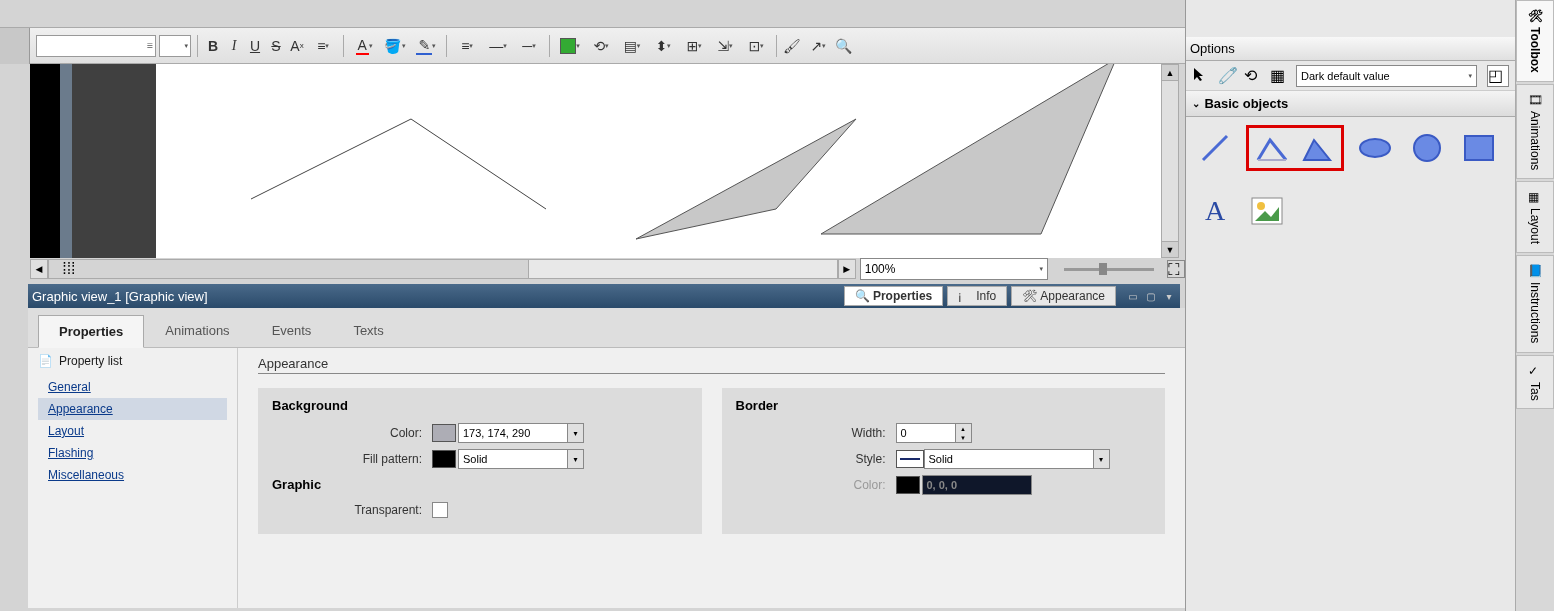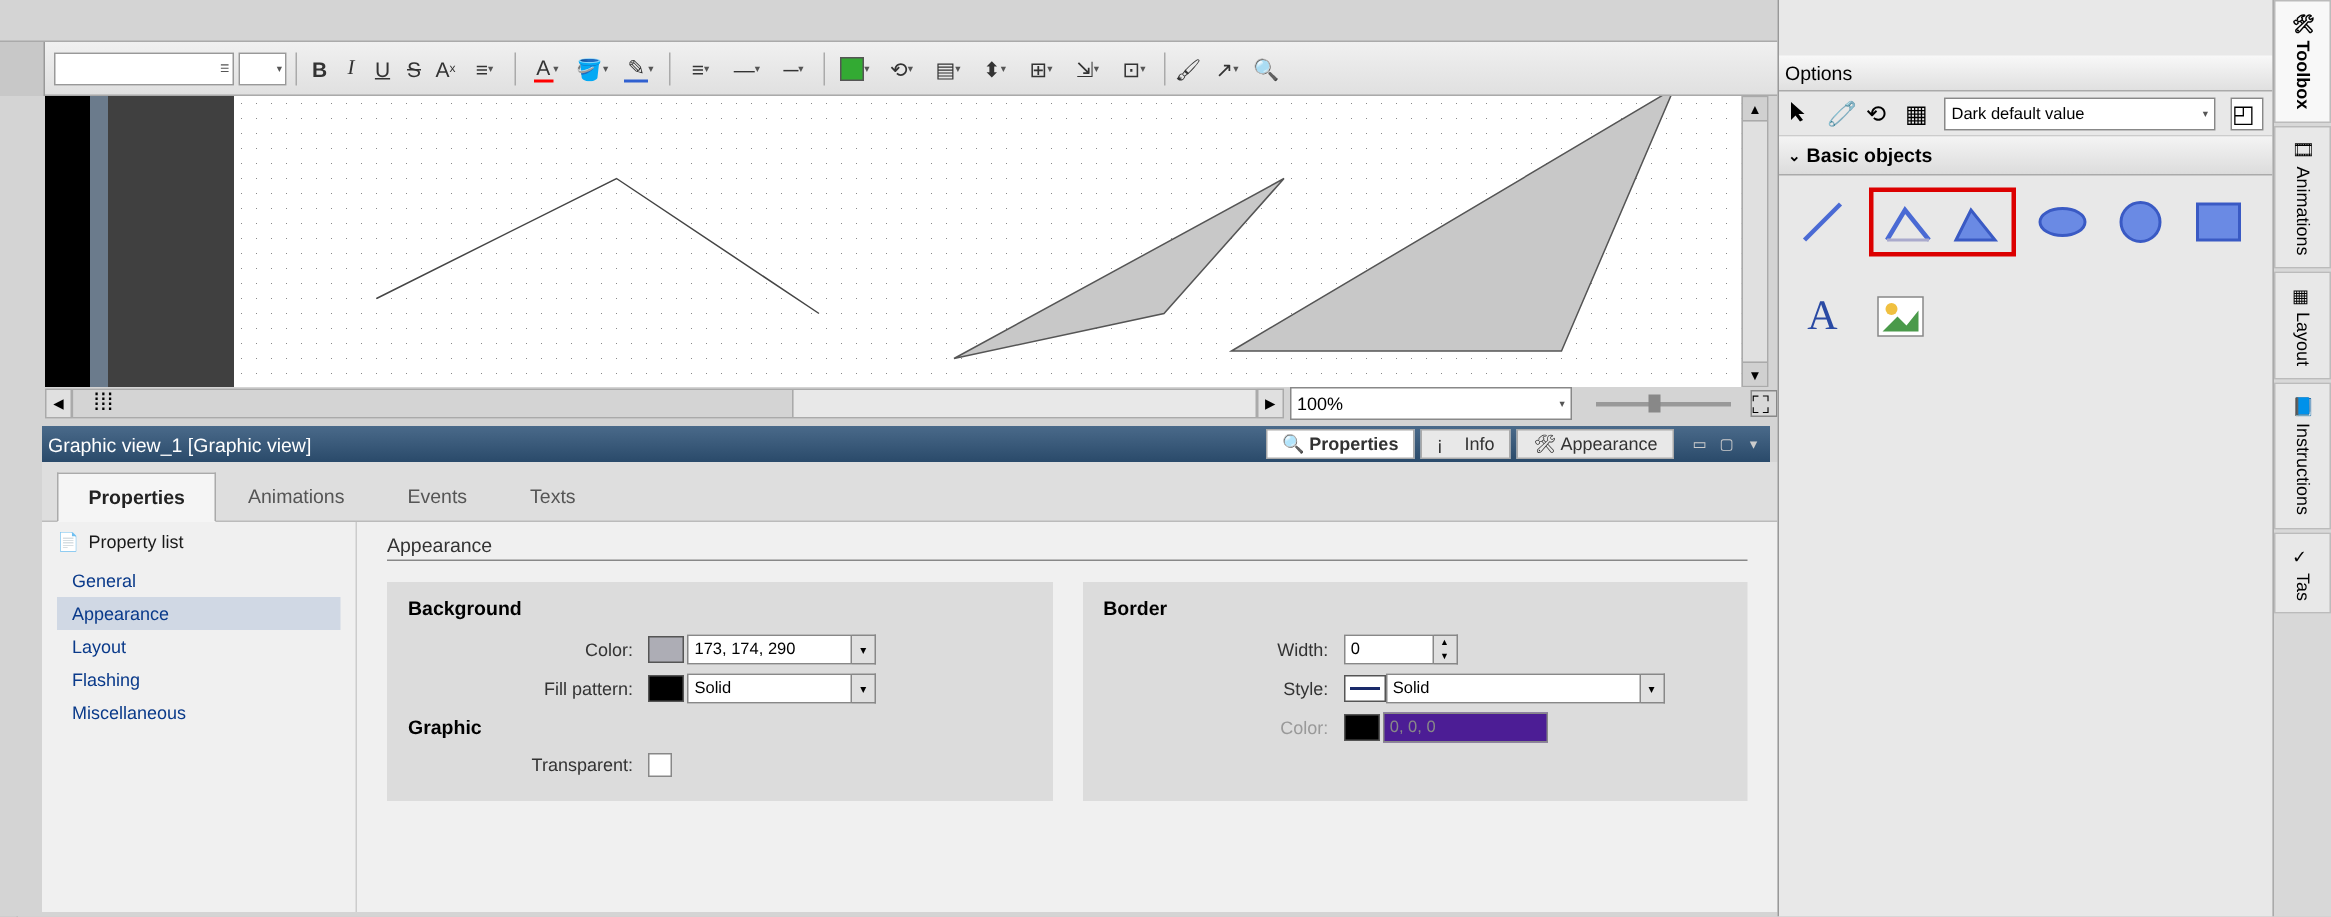--- a/index.html
+++ b/index.html
@@ -53,33 +53,33 @@
 
 
 .lower-tabs{position:absolute;left:28px;top:308px;width:1157px;height:40px;background:#dedede;display:flex;align-items:flex-end;padding:0 10px;border-bottom:1px solid #bbb;}
 .ltab{padding:8px 20px;font-size:13px;color:#555;border:1px solid transparent;cursor:pointer;}
 .ltab.active{background:#f5f5f5;border:1px solid #aaa;border-bottom:1px solid #f5f5f5;font-weight:bold;color:#222;position:relative;top:1px;}
 
 
 .prop-body{position:absolute;left:28px;top:348px;width:1157px;height:260px;background:#f0f0f0;display:flex;}
 .prop-nav{width:210px;border-right:1px solid #ccc;padding:6px 10px;font-size:12px;}
 .prop-nav .hdr{display:flex;align-items:center;gap:6px;font-size:12px;color:#1a1a1a;margin-bottom:8px;}
-.prop-nav .item{padding:4px 10px;cursor:pointer;color:#0a3a8a;}
+.prop-nav .item{padding:4px 10px;cursor:pointer;color:#0a3a8a;text-decoration:underline;}
 .prop-nav .item.sel{background:#d0d8e4;}
 .prop-main{flex:1;padding:8px 20px;}
 .prop-main h4{font-size:13px;font-weight:normal;color:#333;border-bottom:1px solid #888;padding-bottom:2px;margin-bottom:14px;}
 .prop-cols{display:flex;gap:20px;}
 .prop-box{background:#dcdcdc;padding:10px 14px;flex:1;}
 .prop-box h5{font-size:13px;font-weight:bold;color:#000000;margin-bottom:10px;}
 .prop-row{display:flex;align-items:center;margin-bottom:6px;font-size:12px;}
 .prop-row .lbl{width:160px;text-align:right;padding-right:10px;color:#333;}
 .prop-row .lbl.dis{color:#999;}
 .color-swatch{width:24px;height:18px;border:1px solid #555;margin-right:2px;}
 .val-input{width:110px;height:20px;background:#fff;border:1px solid #888;font-size:11px;padding:0 4px;display:flex;align-items:center;}
-.val-input.dis{background:#4c1d95;color:#888;}
+.val-input.dis{background:#0f172a;color:#888;font-weight:bold;}
 .val-input.wide{width:170px;}
 .dd-btn{width:16px;height:20px;background:#e0e0e0;border:1px solid #888;border-left:none;display:flex;align-items:center;justify-content:center;font-size:8px;}
 .spinner{width:16px;height:20px;background:#e0e0e0;border:1px solid #888;border-left:none;display:flex;flex-direction:column;}
 .spinner span{flex:1;display:flex;align-items:center;justify-content:center;font-size:6px;}
 .chk{width:16px;height:16px;background:#fff;border:1px solid #888;}
 .line-preview{width:28px;height:18px;background:#fff;border:1px solid #555;margin-right:0px;display:flex;align-items:center;justify-content:center;}
 .line-preview .l{width:20px;height:2px;background:#1a2a6a;}
 
 
 .opt-hdr{height:24px;background:linear-gradient(#f8f8f8,#e0e0e0);border-bottom:1px solid #aaa;display:flex;align-items:center;padding:0 4px;font-size:13px;font-weight:normal;margin-top:37px;}

